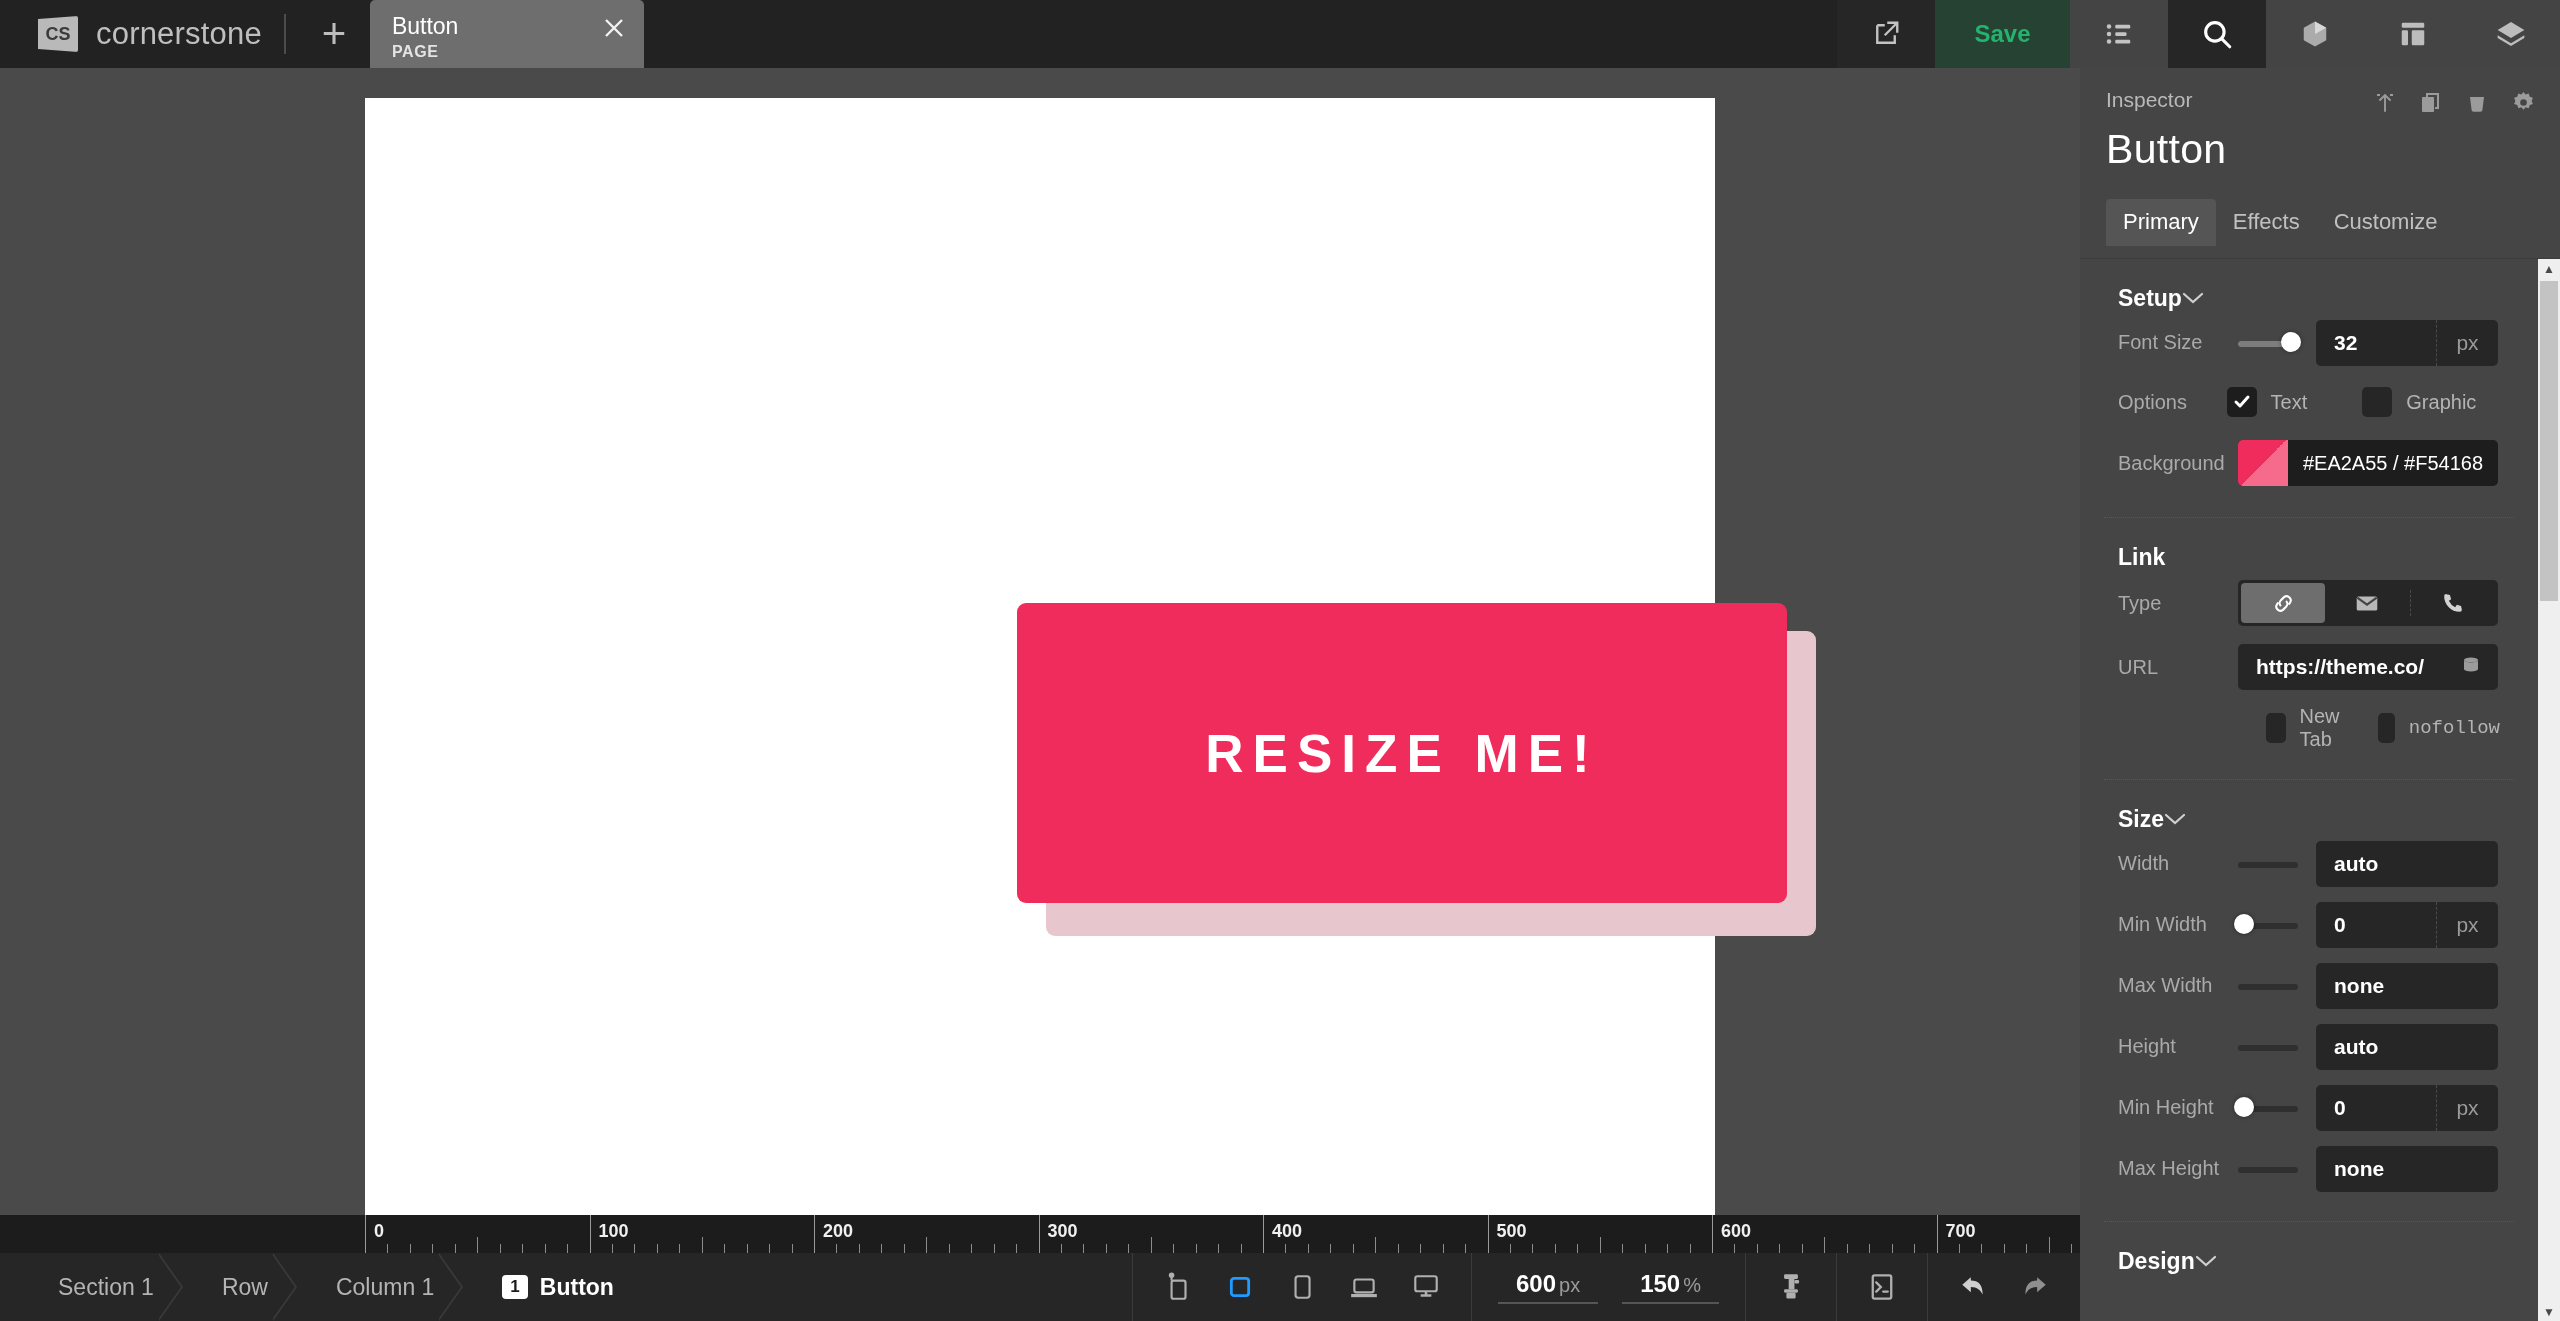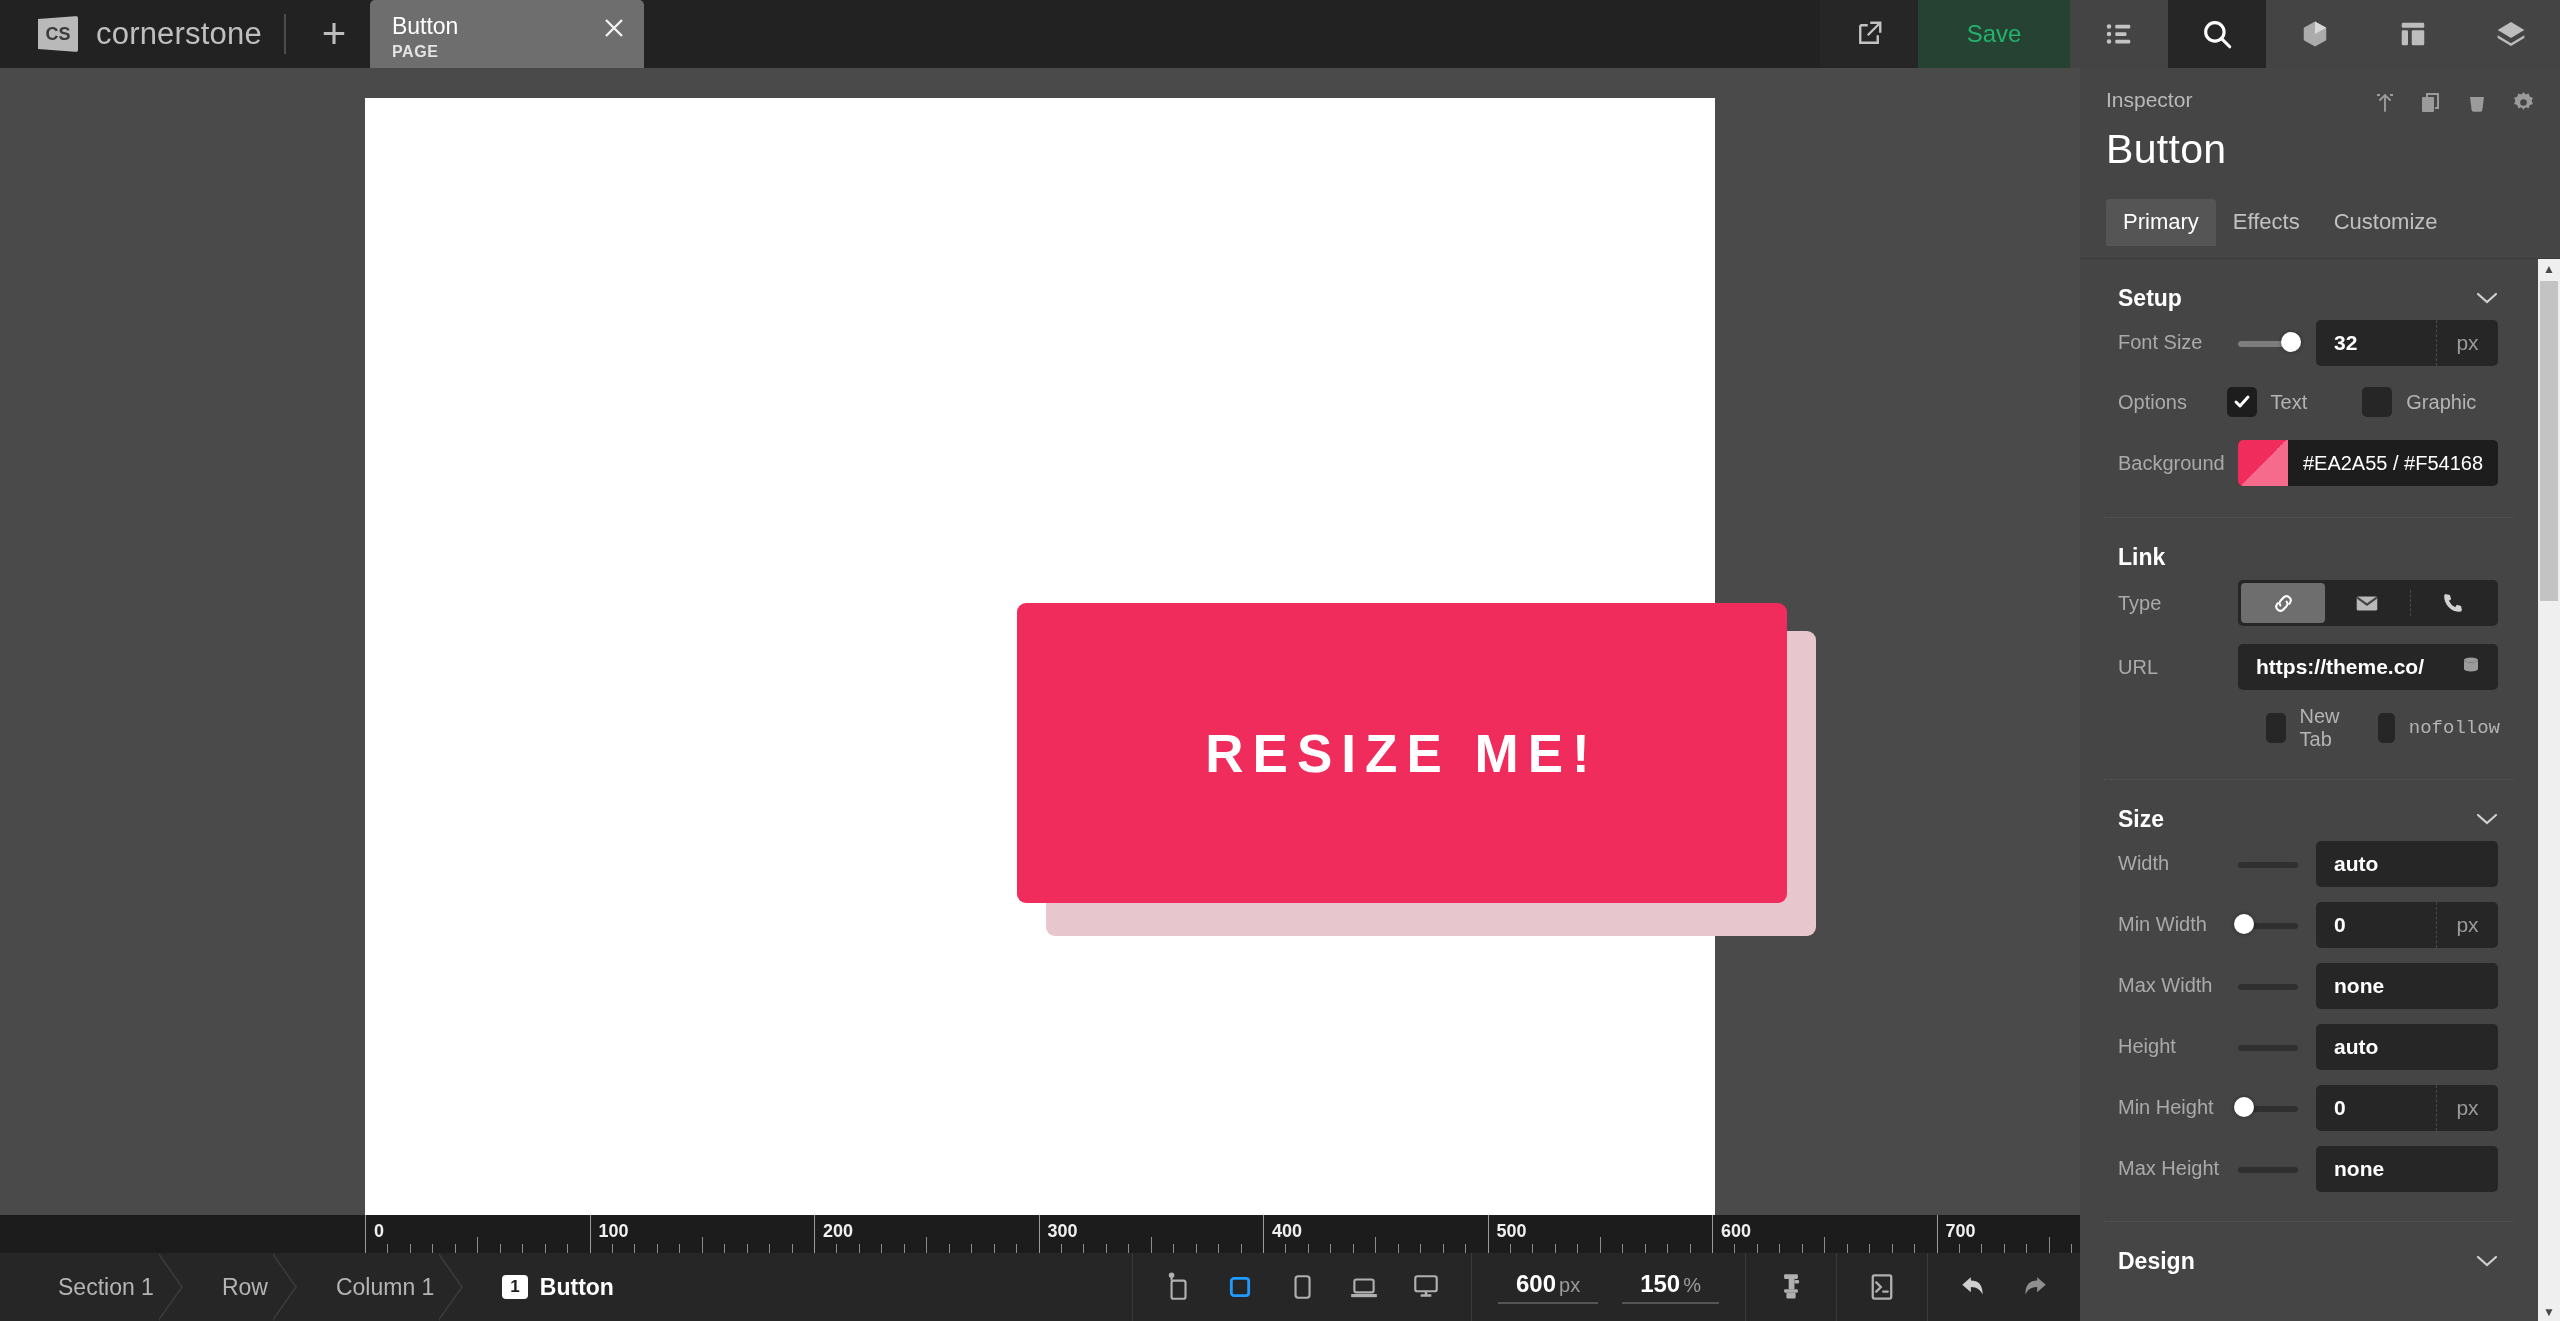--- a/index.html
+++ b/index.html
@@ -43,21 +43,21 @@
     display:flex; align-items:center; justify-content:center; color:#f2f2f2;
   }
   .top-spacer { flex:1; }
   .top-actions { display:flex; align-items:stretch; }
   .tbtn {
     width:98px; height:68px; display:flex; align-items:center; justify-content:center;
     background:#2b2b2b;
   }
   .tbtn.dark { background:#262626; }
   .tbtn.save {
-    width:152px; background:#254232; color:#24b26f; font-weight:normal; font-size:24px;
+    width:135px; background:#254232; color:#24b26f; font-weight:bold; font-size:24px;
   }
   .tbtn.grey { background:#444444; }
   .tbtn svg { display:block; }
 
   
   .workspace {
     position:absolute; left:0; top:68px; width:2080px; height:1185px; background:#4a4a4a;
   }
   .canvas-page {
     position:absolute; left:365px; top:30px; width:1350px; height:1125px; background:#ffffff;
@@ -162,21 +162,21 @@
   .scroll-arrow {
     position:absolute; left:0; width:22px; height:20px; display:flex;
     align-items:center; justify-content:center; color:#4a4a4a; font-size:12px;
   }
   .scroll-arrow.up { top:0; }
   .scroll-arrow.dn { bottom:0; }
 
   .content { position:absolute; left:0; top:0; width:458px; height:1063px; padding:0; }
 
   .sect-head {
-    display:flex; align-items:center; justify-content:space-between;
+    display:flex; align-items:center; justify-content:flex-start;
     padding:26px 40px 0 38px;
   }
   .sect-head h3 { font-size:23px; color:#ffffff; font-weight:bold; }
   .chev { color:#d0d0d0; font-size:20px; }
 
   .row {
     display:flex; align-items:center; padding:0 40px 0 38px; height:61px;
   }
   .row .lbl { width:120px; font-size:20px; color:#aaaaaa; }
   .slider { position:relative; flex:1; height:8px; margin-right:18px; }

